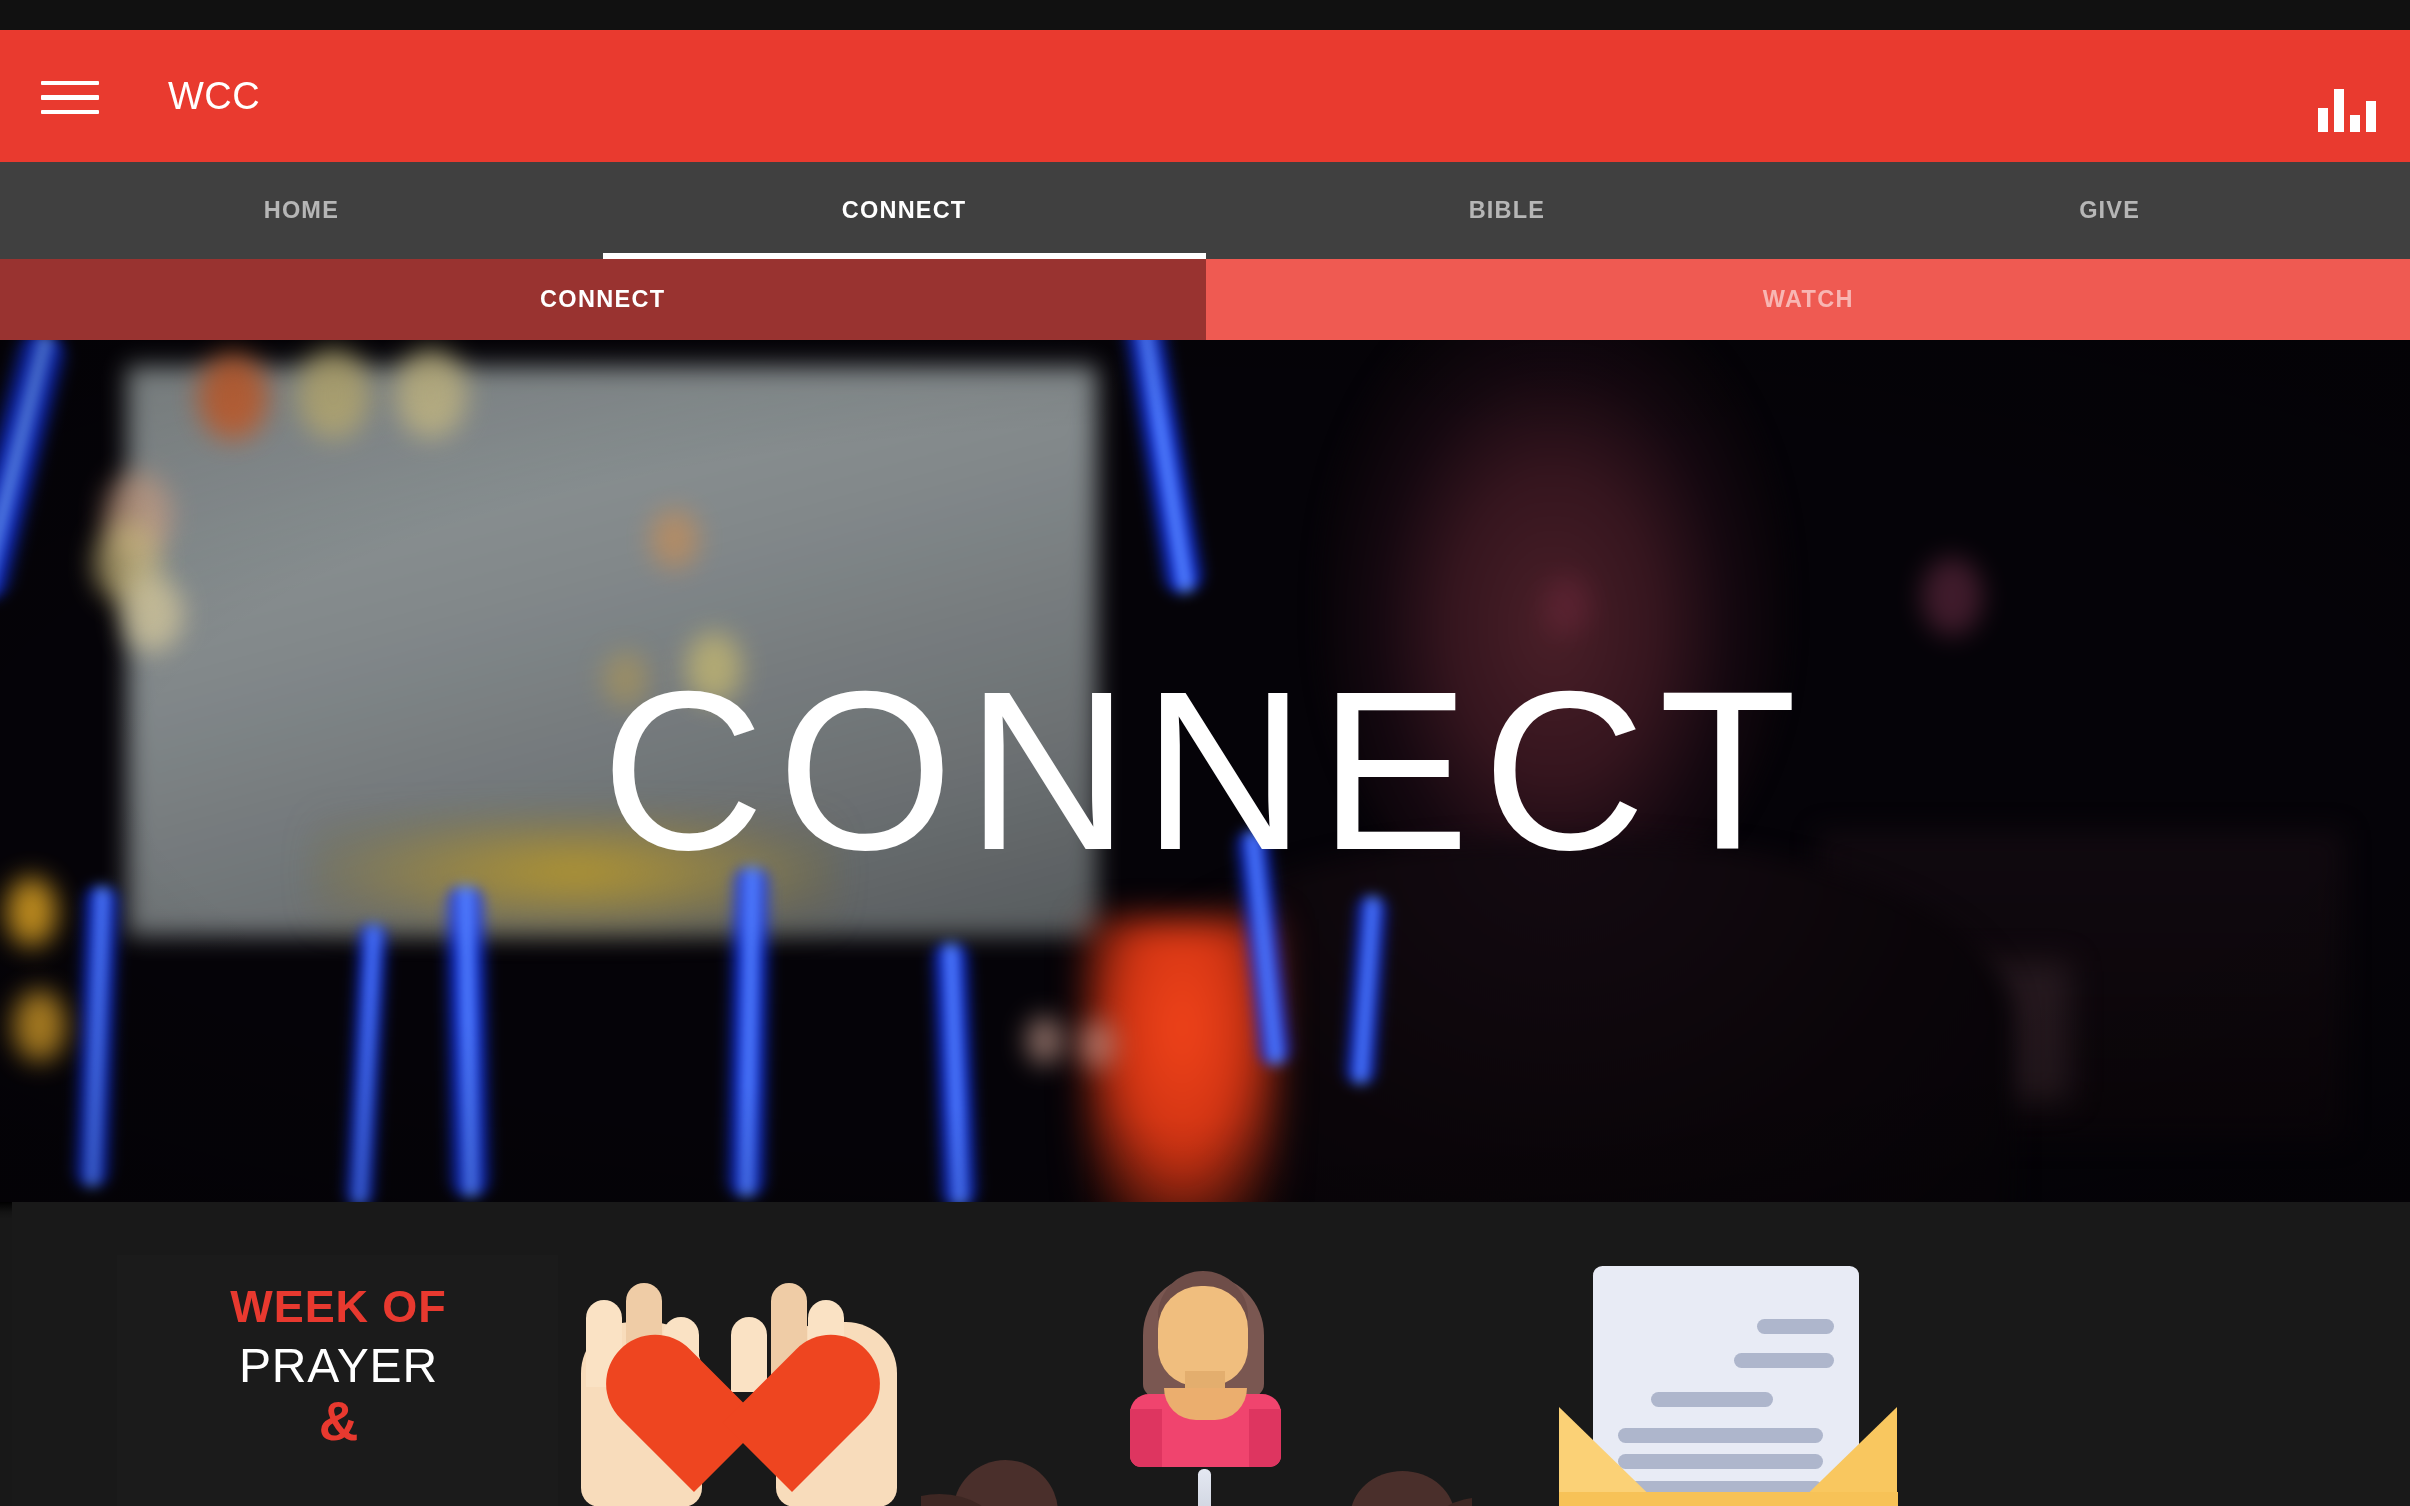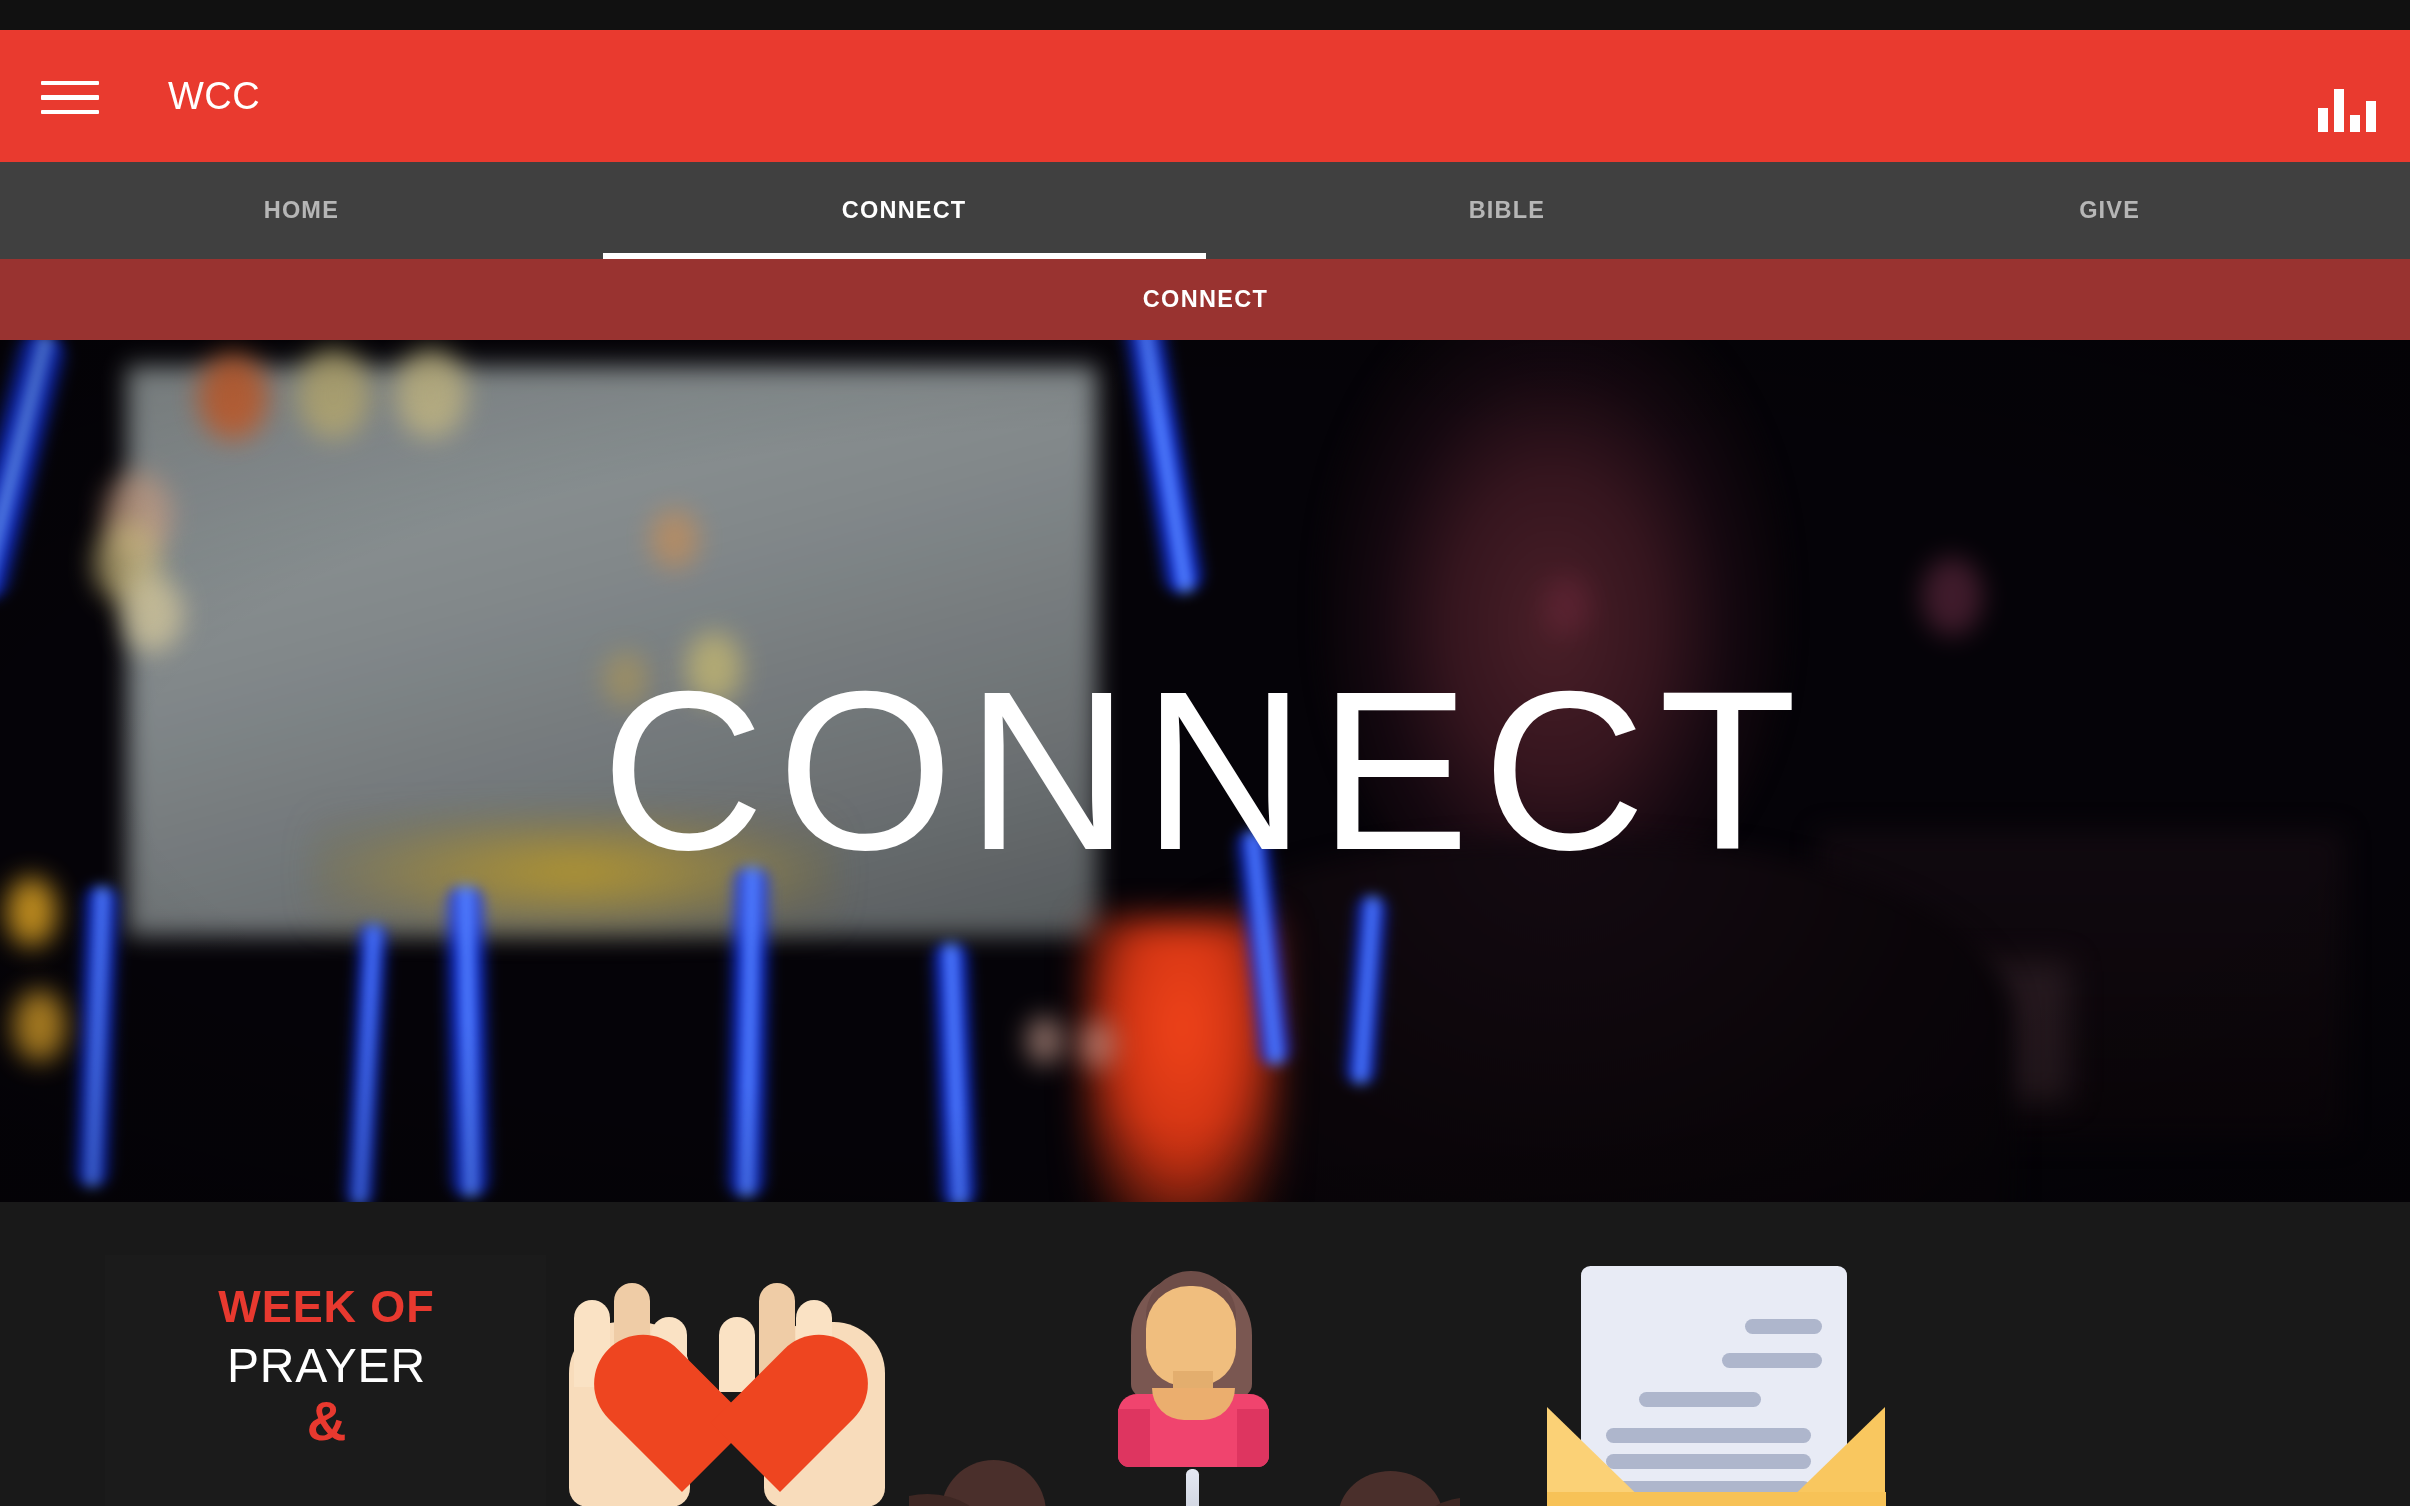--- a/index.html
+++ b/index.html
@@ -164,21 +164,21 @@
     position:absolute; left:0; right:0; top:0; height:862px;
     display:flex; align-items:center; justify-content:center;
     color:#fff; font-size:226px; font-weight:300;
     letter-spacing:13px; line-height:1;
     font-family:"Liberation Sans", sans-serif;
   }
 
   
   .strip {
     position:absolute; top:1202px; left:0; width:2411px; height:305px;
-    background:#181818; overflow:hidden;
+    background:#181818; overflow:hidden;padding-left:12px;
   }
   .strip-inner { position:relative; width:2411px; height:305px; display:flex; }
 
   .card {
     position:relative; height:305px; flex:0 0 auto;
     background:#191919; overflow:hidden;
   }
   .card.wop   { width:546px; }
   .card.hands { width:363px; }
   .card.people{ width:551px; }
@@ -328,20 +328,23 @@
         <span>BIBLE</span>
       </div>
     <div class="tab">
         <span>GIVE</span>
       </div>
   </div>
 
   <div class="subtabs">
     <div class="subtab selected">
         <span>CONNECT</span>
+      </div>
+    <div class="subtab unselected">
+        <span>WATCH</span>
       </div>
   </div>
 
   <div class="hero">
     <div class="hero-screen"></div>
     <div class="hero-screen-warm"></div>
     <div class="hero-amp"></div>
     <div class="hero-amp2"></div>
     <div class="hero-head"></div>
     <div class="hero-shoulders"></div>

